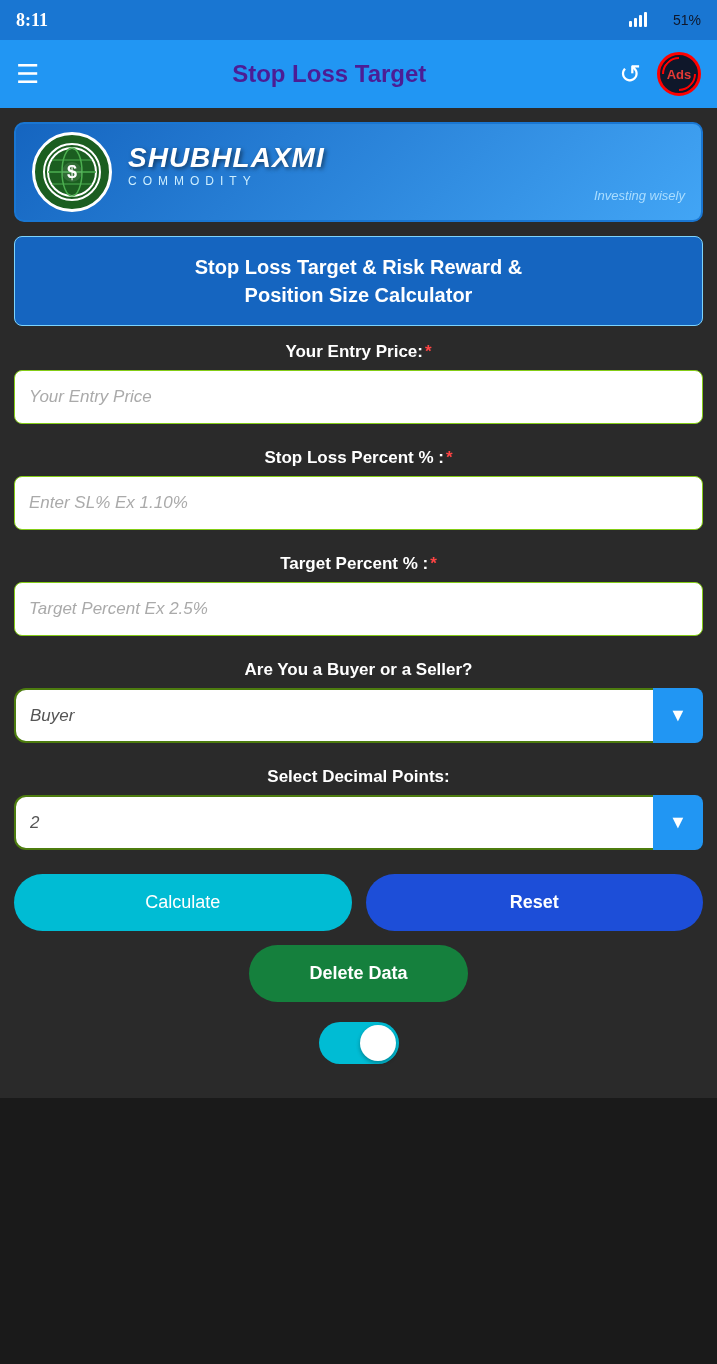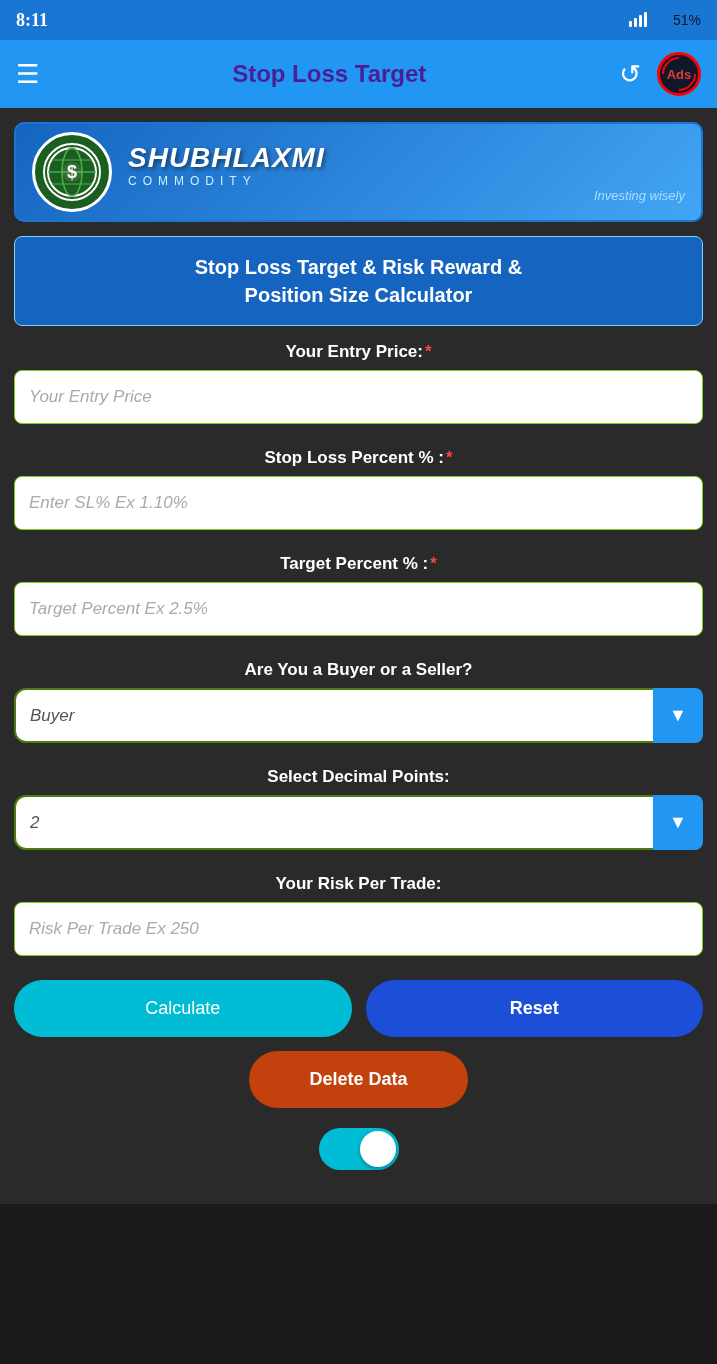--- a/index.html
+++ b/index.html
@@ -283,21 +283,21 @@
       border: none;
       border-radius: 30px;
       padding: 18px;
       font-size: 18px;
       font-weight: bold;
       cursor: pointer;
     }
     .btn-delete {
       display: block;
       margin: 0 auto 20px;
-      background: #c2410c;
+      background: #15803d;
       color: white;
       border: none;
       border-radius: 30px;
       padding: 18px 60px;
       font-size: 18px;
       font-weight: bold;
       cursor: pointer;
     }
 
     
@@ -428,24 +428,20 @@
         <option value="3">3</option>
         <option value="4">4</option>
         <option value="5">5</option>
       </select>
       <div class="dropdown-arrow">
         <span class="dropdown-arrow-icon">▼</span>
       </div>
     </div>
   </div>
 
-  <div class="form-section">
-    <label class="field-label">Your Risk Per Trade:</label>
-    <input type="text" class="text-input" placeholder="Risk Per Trade Ex 250" style="">
-  </div>
 
   <div class="buttons-row">
     <button class="btn-calculate">Calculate</button>
     <button class="btn-reset">Reset</button>
   </div>
 
   <div style="text-align:center;">
     <button class="btn-delete">Delete Data</button>
   </div>
 

